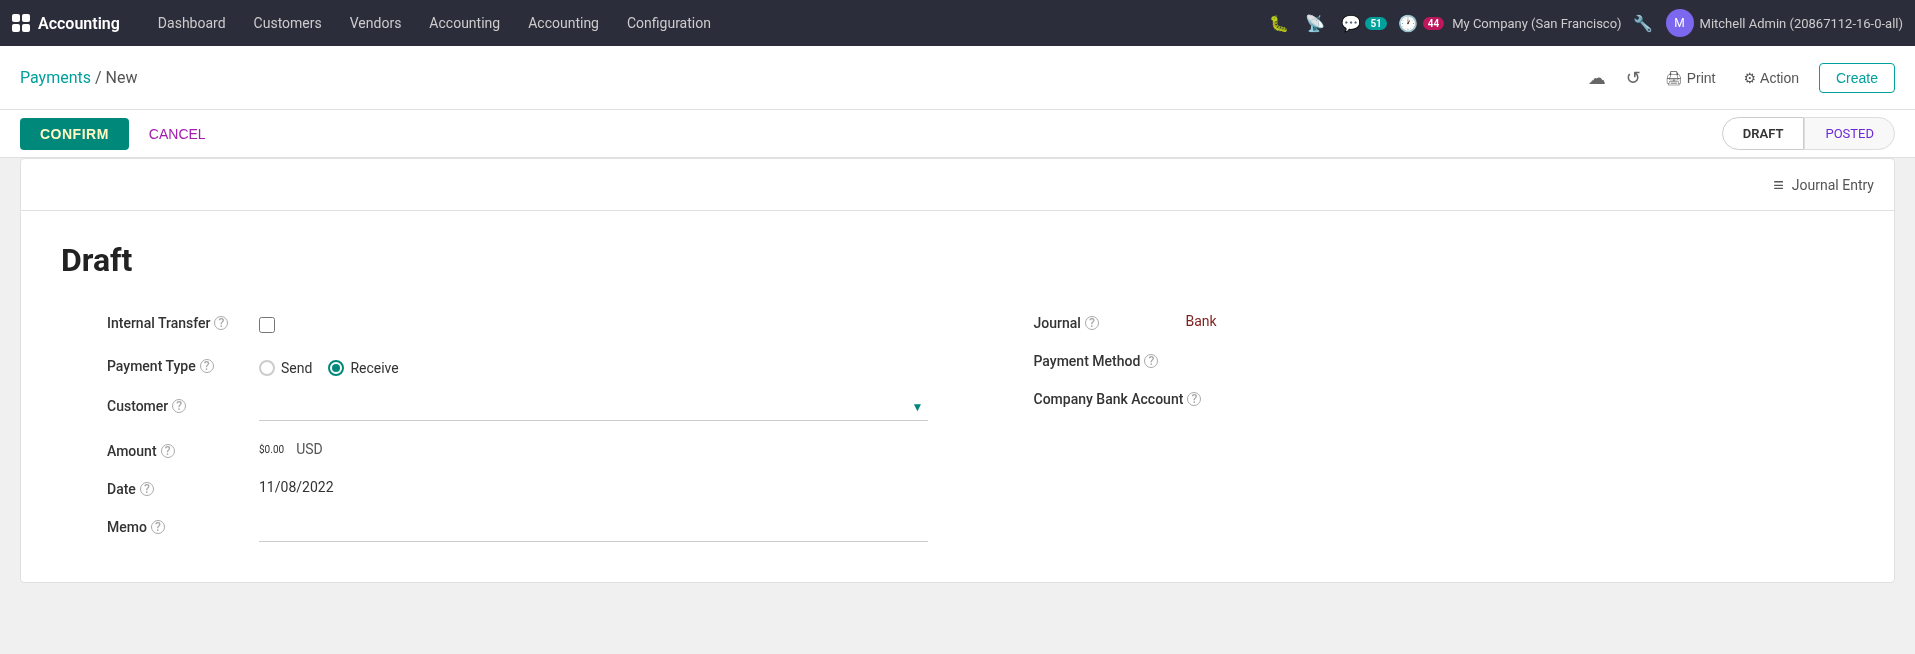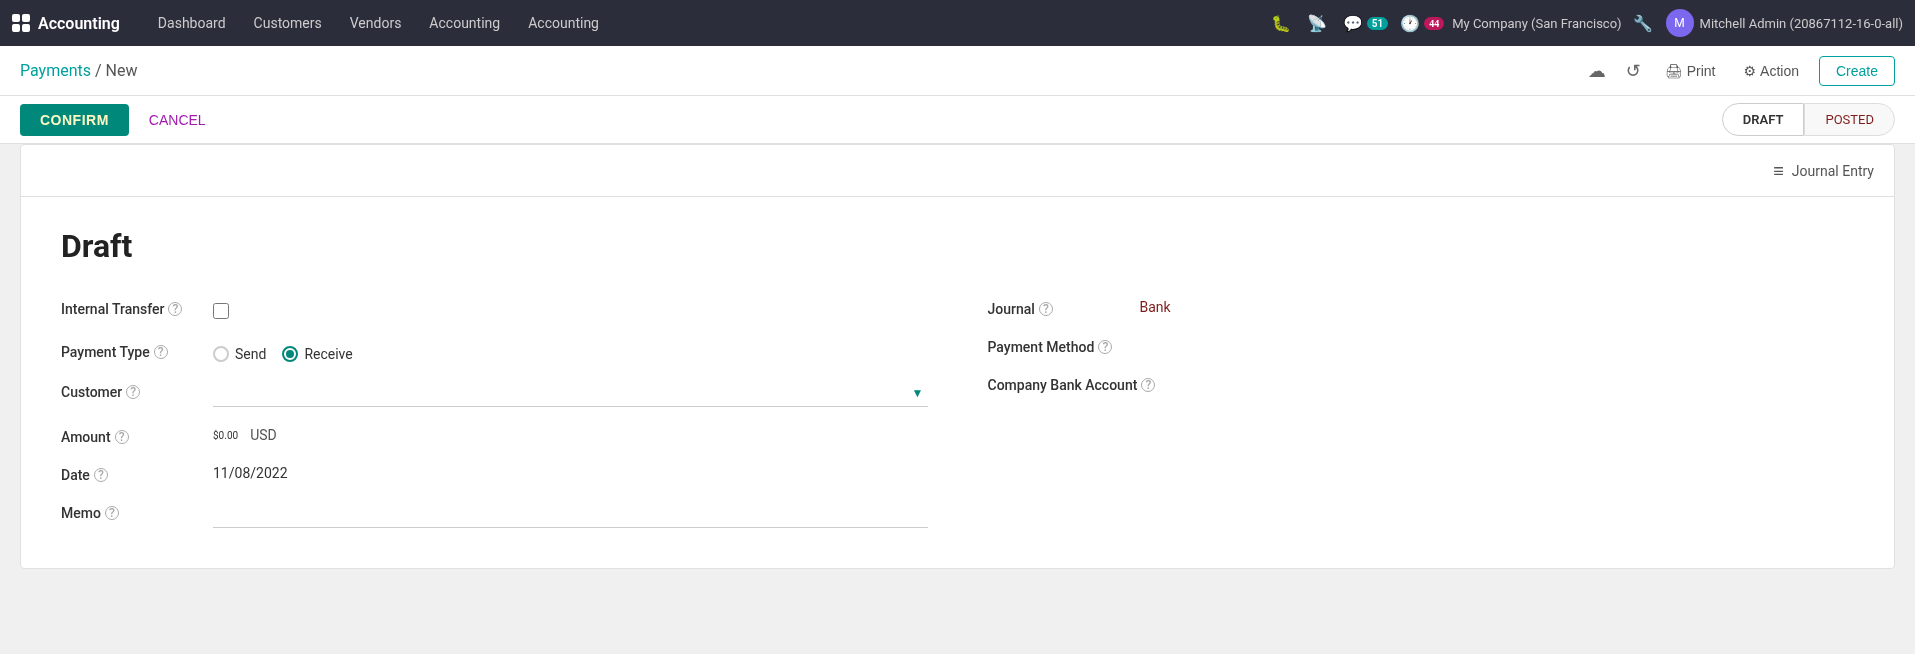--- a/index.html
+++ b/index.html
@@ -31,32 +31,32 @@
     }
     .topnav-right { display: flex; align-items: center; gap: 8px; margin-left: auto; }
     .topnav-icon { color: #ccc; font-size: 16px; cursor: pointer; padding: 4px; }
     .topnav-badge {
       position: relative; display: inline-flex; align-items: center; cursor: pointer;
     }
     .badge-count {
       background: #00a09d; color: #fff; font-size: 10px; border-radius: 10px;
       padding: 1px 5px; min-width: 18px; text-align: center; font-weight: 600;
     }
-    .badge-count.orange { background: #be185d; font-family: Liberation Serif, serif; }
+    .badge-count.orange { background: #be185d; }
     .topnav-company { color: #ccc; font-size: 13px; }
     .topnav-user { color: #ccc; font-size: 13px; display: flex; align-items: center; gap: 6px; cursor: pointer; }
     .user-avatar { width: 28px; height: 28px; border-radius: 50%; background: #7b68ee; display: flex; align-items: center; justify-content: center; color: #fff; font-size: 12px; }
 
     
     .breadcrumb-bar {
       background: #fff;
       display: flex;
       align-items: center;
       padding: 0 20px;
-      height: 50px;
+      height: 64px;
       border-bottom: 1px solid #e0e0e0;
     }
     .breadcrumb { font-size: 16px; color: #555; flex: 1; }
     .breadcrumb a { color: #00a09d; text-decoration: none; }
     .breadcrumb span { color: #555; }
     .breadcrumb-actions { display: flex; align-items: center; gap: 12px; }
     .bc-icon { color: #666; font-size: 18px; cursor: pointer; padding: 4px; }
     .bc-btn {
       background: none; border: none; cursor: pointer; color: #555; font-size: 14px;
       display: flex; align-items: center; gap: 4px; padding: 4px 8px;
@@ -80,21 +80,21 @@
       background: #00897b; color: #fef9c3; border: none; padding: 8px 20px;
       border-radius: 4px; cursor: pointer; font-size: 14px; font-weight: 600; letter-spacing: 0.5px;
     }
     .cancel-btn {
       background: none; border: none; color: #a21caf; cursor: pointer; font-size: 14px; font-weight: 500; padding: 8px 12px;
     }
     .status-trail {
       margin-left: auto; display: flex; align-items: center; gap: 0;
     }
     .status-step {
-      padding: 8px 20px; font-size: 13px; color: #7f1d1d; border: 1px solid #ddd; background: #f8f8f8;
+      padding: 8px 20px; font-size: 13px; color: #6d28d9; border: 1px solid #ddd; background: #f8f8f8;
       cursor: default; position: relative;
     }
     .status-step.active { color: #333; font-weight: 600; background: #fff; border-color: #ccc; }
     .status-step:first-child { border-radius: 20px 0 0 20px; }
     .status-step:last-child { border-radius: 0 20px 20px 0; }
 
     
     .main-content {
       padding: 0 20px 20px;
       background: #f0f0f0;
@@ -136,21 +136,21 @@
 
     .form-section { display: flex; flex-direction: column; gap: 16px; }
 
     .form-row {
       display: flex;
       align-items: flex-start;
       gap: 12px;
     }
     .form-label {
       min-width: 140px; color: #333; font-size: 14px; font-weight: 500; padding-top: 6px;
-      display: flex; align-items: center; gap: 4px;
+      display: flex; align-items: center; gap: 4px; margin-left: 46px;
     }
     .help-icon {
       color: #aaa; font-size: 12px; cursor: help;
       width: 14px; height: 14px; border-radius: 50%; border: 1px solid #aaa;
       display: inline-flex; align-items: center; justify-content: center; font-style: normal;
     }
     .form-value { flex: 1; padding-top: 4px; }
 
     .checkbox-input { width: 16px; height: 16px; cursor: pointer; margin-top: 4px; }
 
@@ -200,20 +200,21 @@
         <span></span>
     </div>
     <span class="topnav-brand">Accounting</span>
   </div>
   <div class="topnav-menu">
     <a>Dashboard</a>
     <a>Customers</a>
     <a>Vendors</a>
     <a>Accounting</a>
     <a>Accounting</a>
+    <a>Configuration</a>
   </div>
   <div class="topnav-right">
     <span class="topnav-icon">🐛</span>
     <span class="topnav-icon">📡</span>
     <div class="topnav-badge">
       <span class="topnav-icon">💬</span>
       <span class="badge-count">51</span>
     </div>
     <div class="topnav-badge">
       <span class="topnav-icon">🕐</span>

